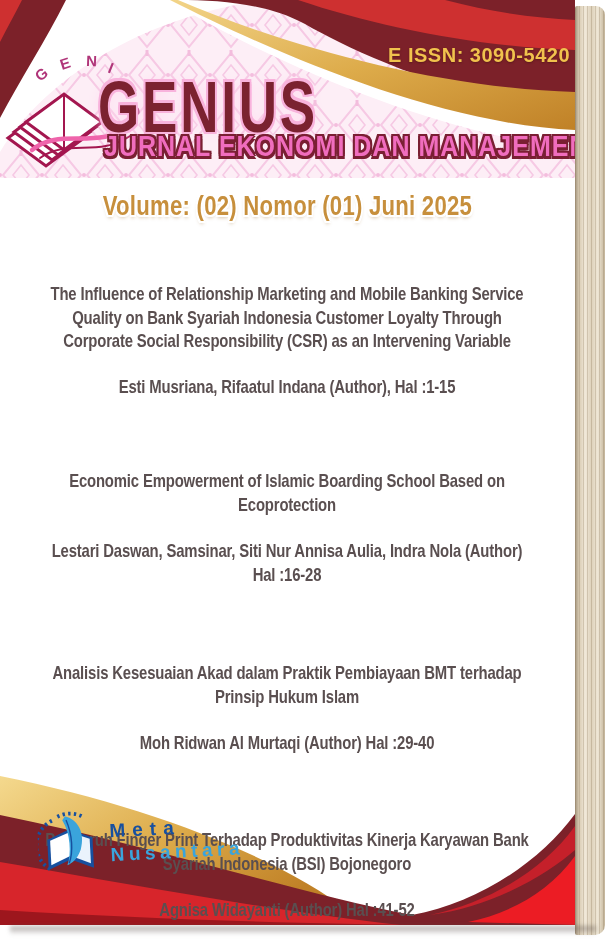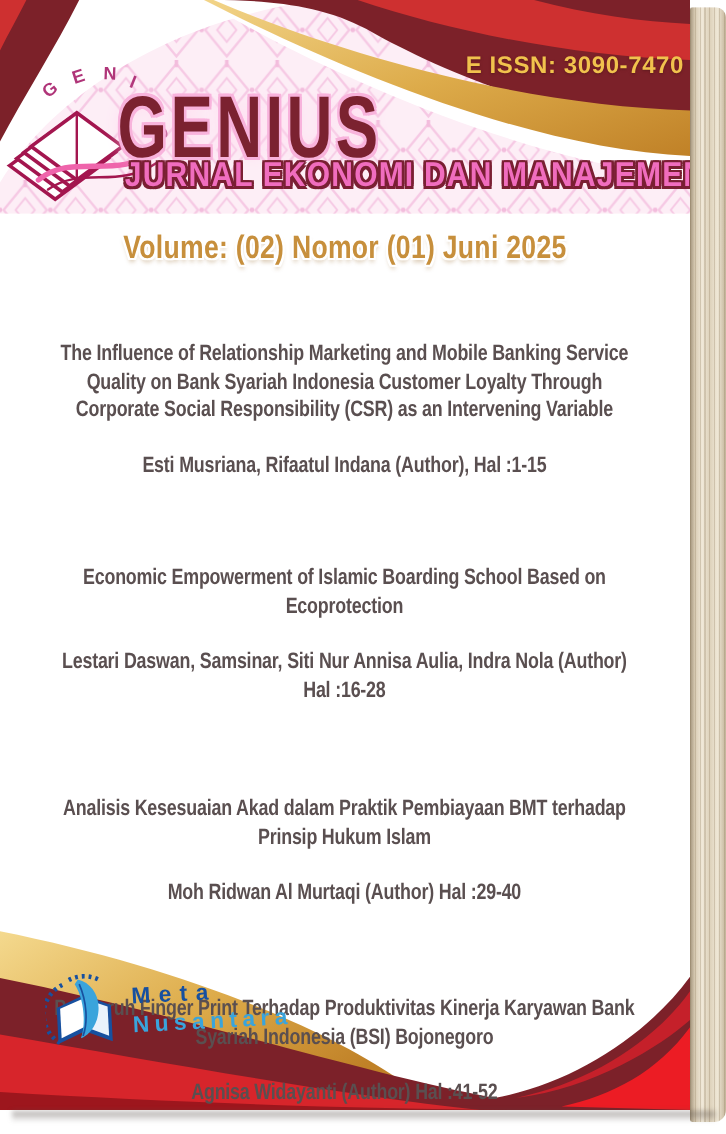--- a/index.html
+++ b/index.html
@@ -147,21 +147,21 @@
       <text transform="translate(34,30) rotate(-38)">G</text>
       <text transform="translate(56,18) rotate(-18)">E</text>
       <text transform="translate(80,14) rotate(2)">N</text>
       <text transform="translate(101,20) rotate(22)">I</text>
       <text transform="translate(114,34) rotate(48)">U</text>
       <text transform="translate(122,56) rotate(75)">S</text>
     </g>
   </g>
 </svg>
 
-<div class="eissn">E ISSN: 3090-7470</div>
+<div class="eissn">E ISSN: 3090-5420</div>
 
 <div class="journal-title">GENIUS</div>
 
 <div class="journal-subtitle">JURNAL EKONOMI DAN MANAJEMEN</div>
 
 <div class="volume-line">Volume: (02) Nomor (01) Juni 2025</div>
 
 <div class="articles">
   <div class="article">
     <div class="a-title">The Influence of Relationship Marketing and Mobile Banking Service

